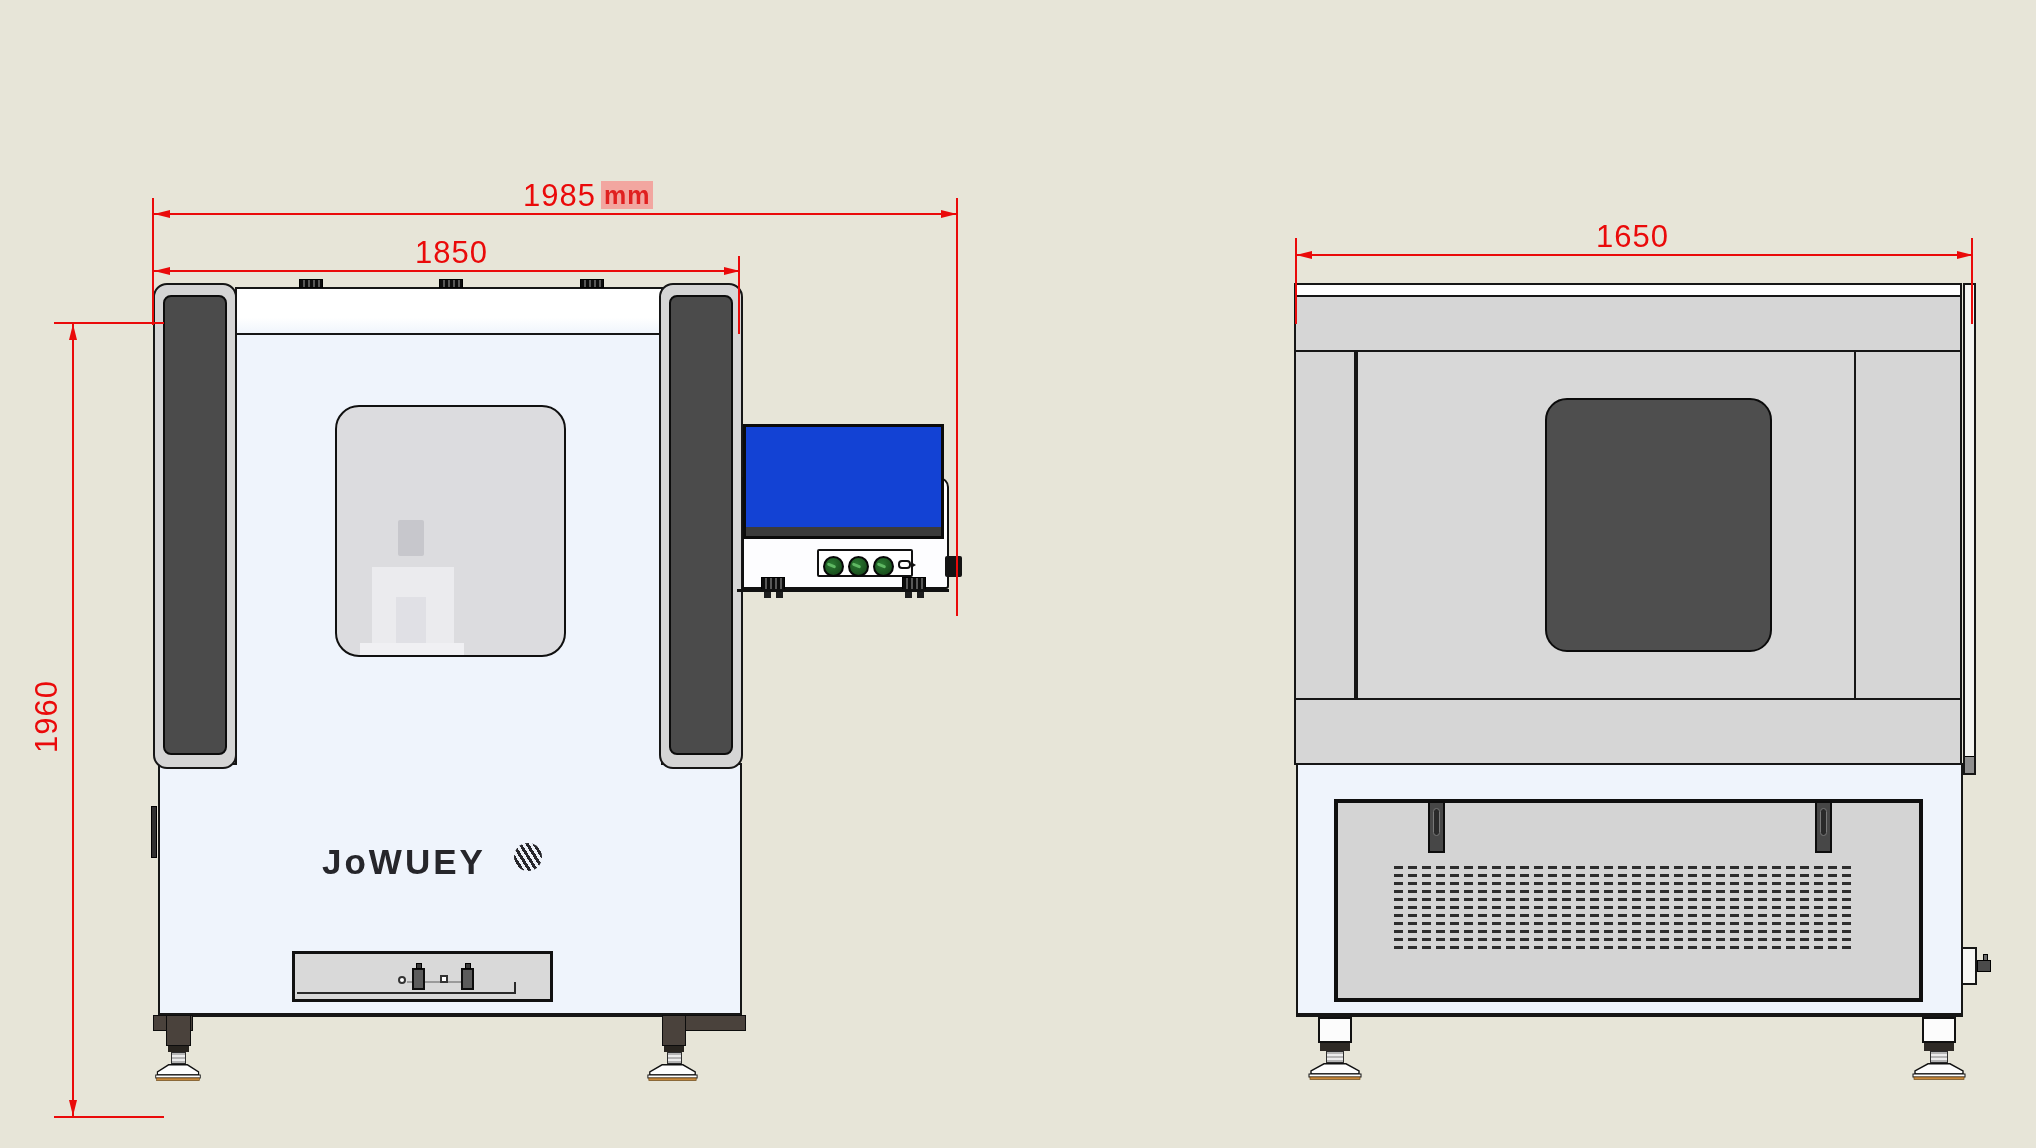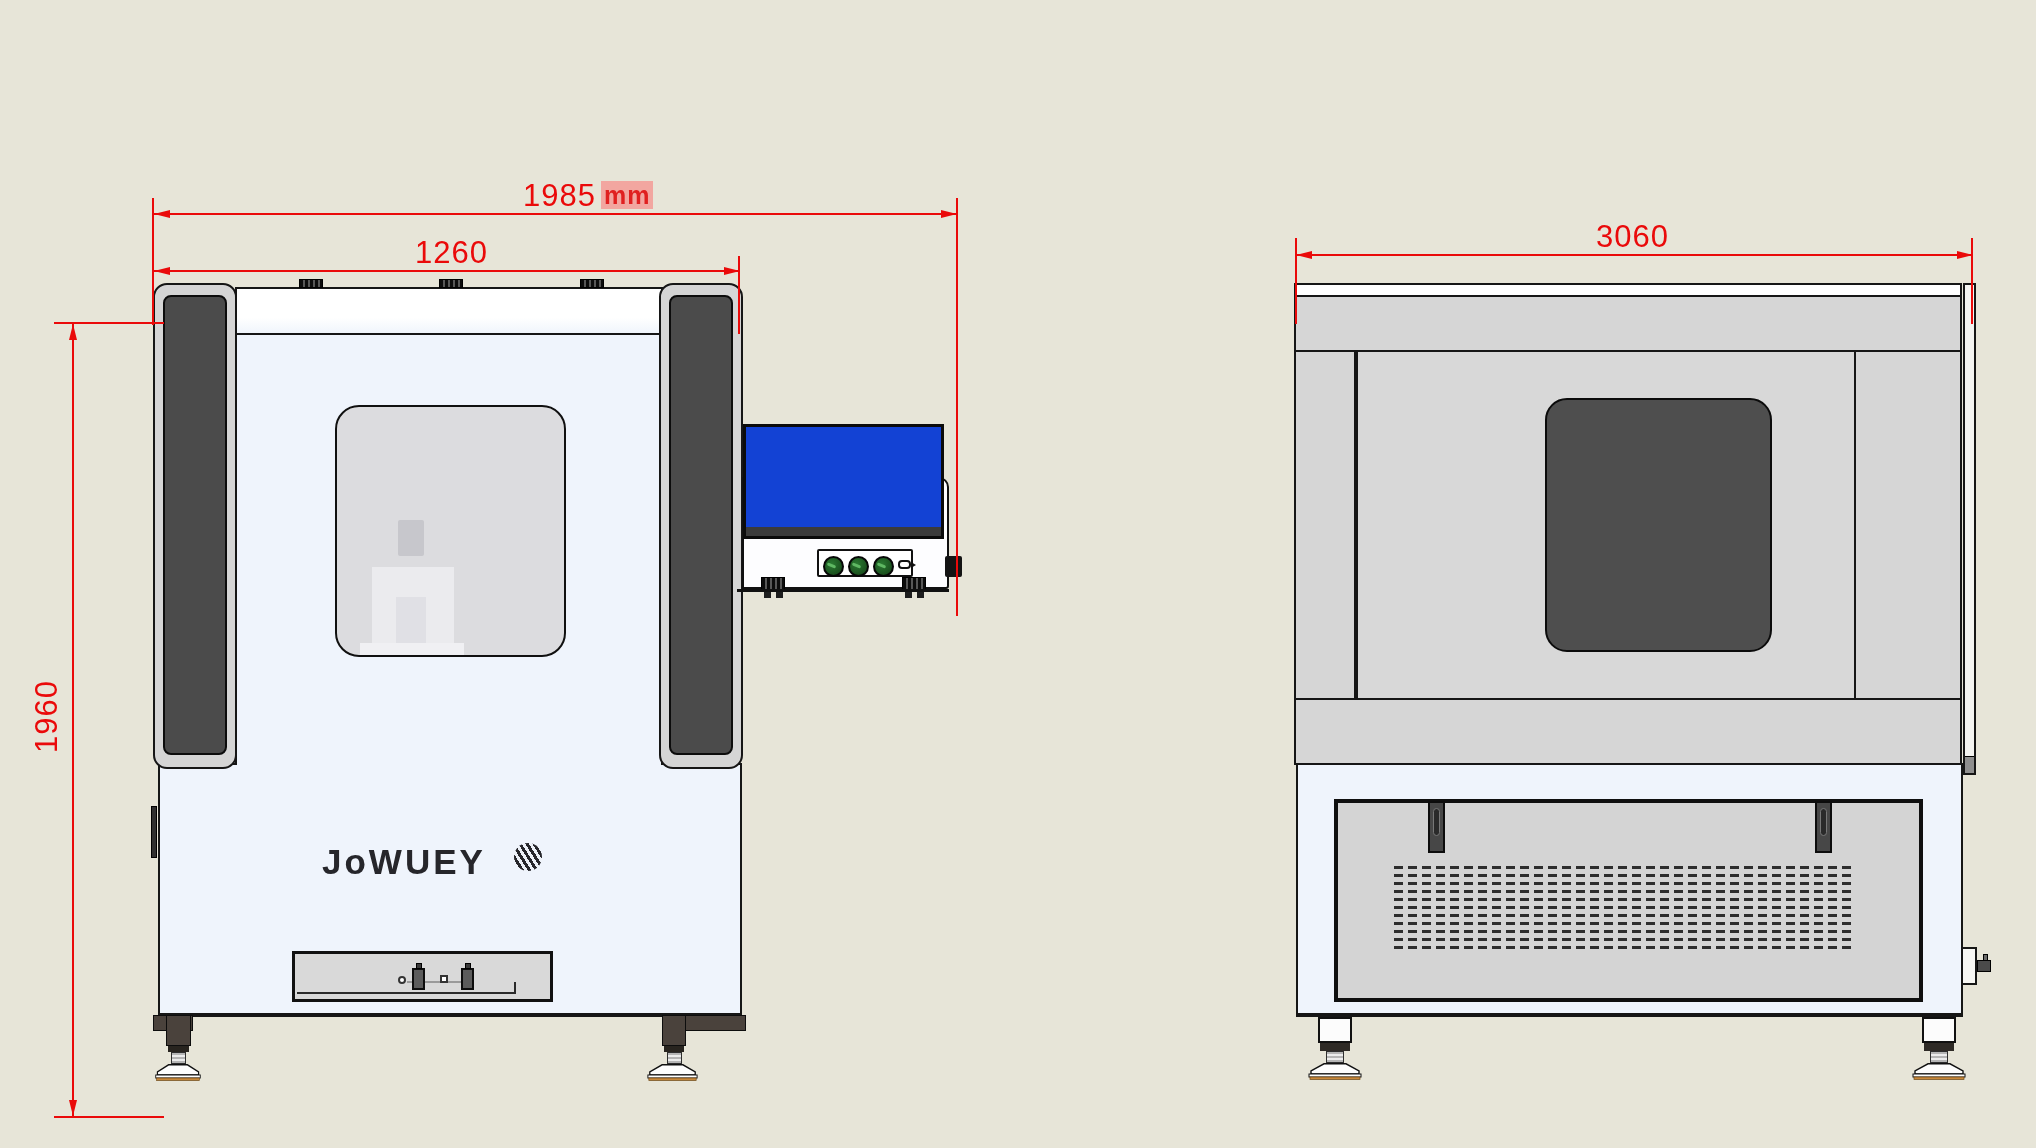--- a/index.html
+++ b/index.html
@@ -223,26 +223,26 @@
     <div class="redline" style="left:154px;top:173px;width:803px;height:2px;"></div>
     <div class="arrow a-left" style="left:154px;top:170px;"></div>
     <div class="arrow a-right" style="left:941px;top:170px;"></div>
     <div class="dimlabel" style="left:523px;top:140px;">
       <span>1985</span><span class="unit">mm</span>
     </div>
 
     <div class="redline" style="left:154px;top:230px;width:586px;height:2px;"></div>
     <div class="arrow a-left" style="left:154px;top:227px;"></div>
     <div class="arrow a-right" style="left:724px;top:227px;"></div>
-    <div class="dimlabel" style="left:415px;top:197px;">1260</div>
+    <div class="dimlabel" style="left:415px;top:197px;">1850</div>
 
     <div class="redline" style="left:72px;top:284px;width:2px;height:792px;"></div>
     <div class="arrow a-up" style="left:69px;top:284px;"></div>
     <div class="arrow a-down" style="left:69px;top:1060px;"></div>
     <div class="dimlabel" style="left:-14px;top:661px;width:120px;text-align:center;transform:rotate(-90deg);">1960</div>
 
     <div class="redline" style="left:1296px;top:214px;width:677px;height:2px;"></div>
     <div class="arrow a-left" style="left:1296px;top:211px;"></div>
     <div class="arrow a-right" style="left:1957px;top:211px;"></div>
-    <div class="dimlabel" style="left:1596px;top:181px;">3060</div>
+    <div class="dimlabel" style="left:1596px;top:181px;">1650</div>
   </div>
 
 </div>
 
 </body></html>

